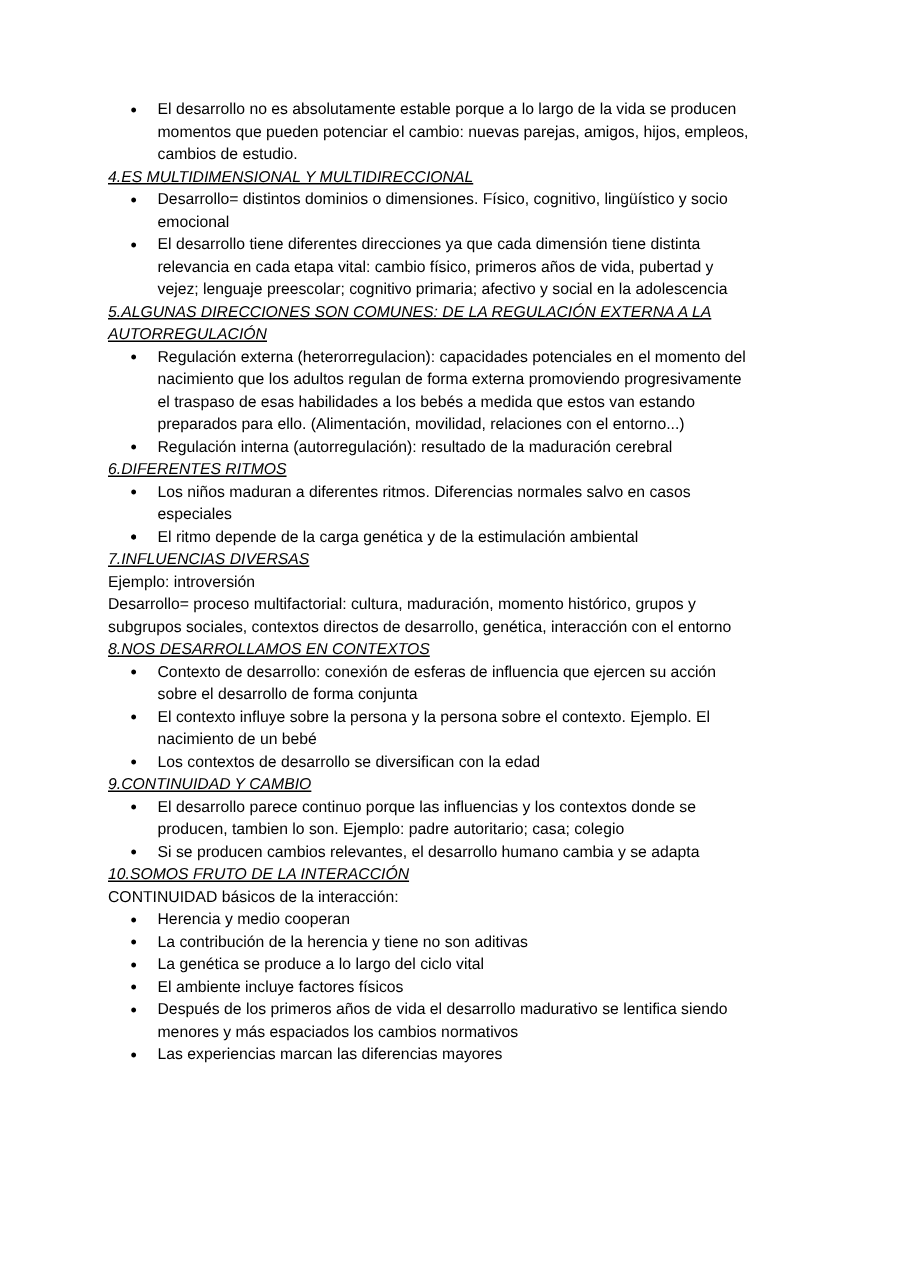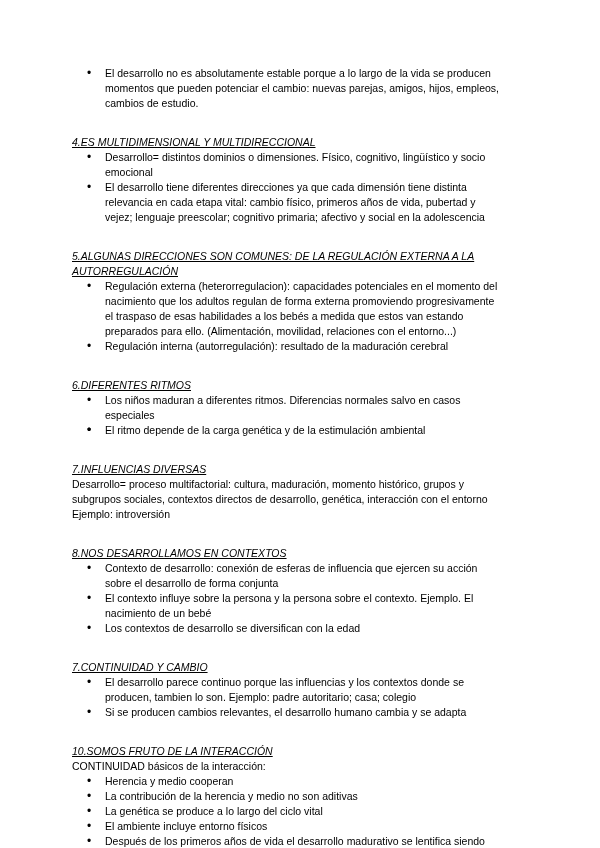--- a/index.html
+++ b/index.html
@@ -21,21 +21,20 @@
   .doc-content {
     position: absolute;
     top: 66px;
     left: 72px;
     width: 486px;
   }
   .heading {
     font-style: italic;
     text-decoration: underline;
     white-space: pre-line;
-    margin-top: 24px;
   }
   .paragraph {
     white-space: pre-line;
   }
   .bullet-item {
     position: relative;
     padding-left: 33px;
   }
   .bullet-glyph {
     position: absolute;
@@ -68,36 +67,36 @@
 nacimiento que los adultos regulan de forma externa promoviendo progresivamente
 el traspaso de esas habilidades a los bebés a medida que estos van estando
 preparados para ello. (Alimentación, movilidad, relaciones con el entorno...)</span></div>
       <div class="bullet-item"><span class="bullet-glyph">•</span><span class="bullet-text">Regulación interna (autorregulación): resultado de la maduración cerebral</span></div>
       <div class="heading">6.DIFERENTES RITMOS</div>
       <div class="bullet-item"><span class="bullet-glyph">•</span><span class="bullet-text">Los niños maduran a diferentes ritmos. Diferencias normales salvo en casos
 especiales</span></div>
       <div class="bullet-item"><span class="bullet-glyph">•</span></div>
       <div class="bullet-item"><span class="bullet-glyph">•</span><span class="bullet-text">El ritmo depende de la carga genética y de la estimulación ambiental</span></div>
       <div class="heading">7.INFLUENCIAS DIVERSAS</div>
+      <div class="paragraph">Ejemplo: introversión</div>
       <div class="paragraph">Desarrollo= proceso multifactorial: cultura, maduración, momento histórico, grupos y
 subgrupos sociales, contextos directos de desarrollo, genética, interacción con el entorno</div>
-      <div class="paragraph">Ejemplo: introversión</div>
       <div class="heading">8.NOS DESARROLLAMOS EN CONTEXTOS</div>
       <div class="bullet-item"><span class="bullet-glyph">•</span><span class="bullet-text">Contexto de desarrollo: conexión de esferas de influencia que ejercen su acción
 sobre el desarrollo de forma conjunta</span></div>
       <div class="bullet-item"><span class="bullet-glyph">•</span><span class="bullet-text">El contexto influye sobre la persona y la persona sobre el contexto. Ejemplo. El
 nacimiento de un bebé</span></div>
       <div class="bullet-item"><span class="bullet-glyph">•</span><span class="bullet-text">Los contextos de desarrollo se diversifican con la edad</span></div>
-      <div class="heading">7.CONTINUIDAD Y CAMBIO</div>
+      <div class="heading">9.CONTINUIDAD Y CAMBIO</div>
       <div class="bullet-item"><span class="bullet-glyph">•</span><span class="bullet-text">El desarrollo parece continuo porque las influencias y los contextos donde se
 producen, tambien lo son. Ejemplo: padre autoritario; casa; colegio</span></div>
       <div class="bullet-item"><span class="bullet-glyph">•</span><span class="bullet-text">Si se producen cambios relevantes, el desarrollo humano cambia y se adapta</span></div>
       <div class="heading">10.SOMOS FRUTO DE LA INTERACCIÓN</div>
       <div class="paragraph">CONTINUIDAD básicos de la interacción:</div>
       <div class="bullet-item"><span class="bullet-glyph">•</span><span class="bullet-text">Herencia y medio cooperan</span></div>
-      <div class="bullet-item"><span class="bullet-glyph">•</span><span class="bullet-text">La contribución de la herencia y medio no son aditivas</span></div>
+      <div class="bullet-item"><span class="bullet-glyph">•</span><span class="bullet-text">La contribución de la herencia y tiene no son aditivas</span></div>
       <div class="bullet-item"><span class="bullet-glyph">•</span><span class="bullet-text">La genética se produce a lo largo del ciclo vital</span></div>
-      <div class="bullet-item"><span class="bullet-glyph">•</span><span class="bullet-text">El ambiente incluye entorno físicos</span></div>
+      <div class="bullet-item"><span class="bullet-glyph">•</span><span class="bullet-text">El ambiente incluye factores físicos</span></div>
       <div class="bullet-item"><span class="bullet-glyph">•</span><span class="bullet-text">Después de los primeros años de vida el desarrollo madurativo se lentifica siendo
 menores y más espaciados los cambios normativos</span></div>
       <div class="bullet-item"><span class="bullet-glyph">•</span><span class="bullet-text">Las experiencias marcan las diferencias mayores</span></div>
     </div>
 </div>
 
 </body></html>

